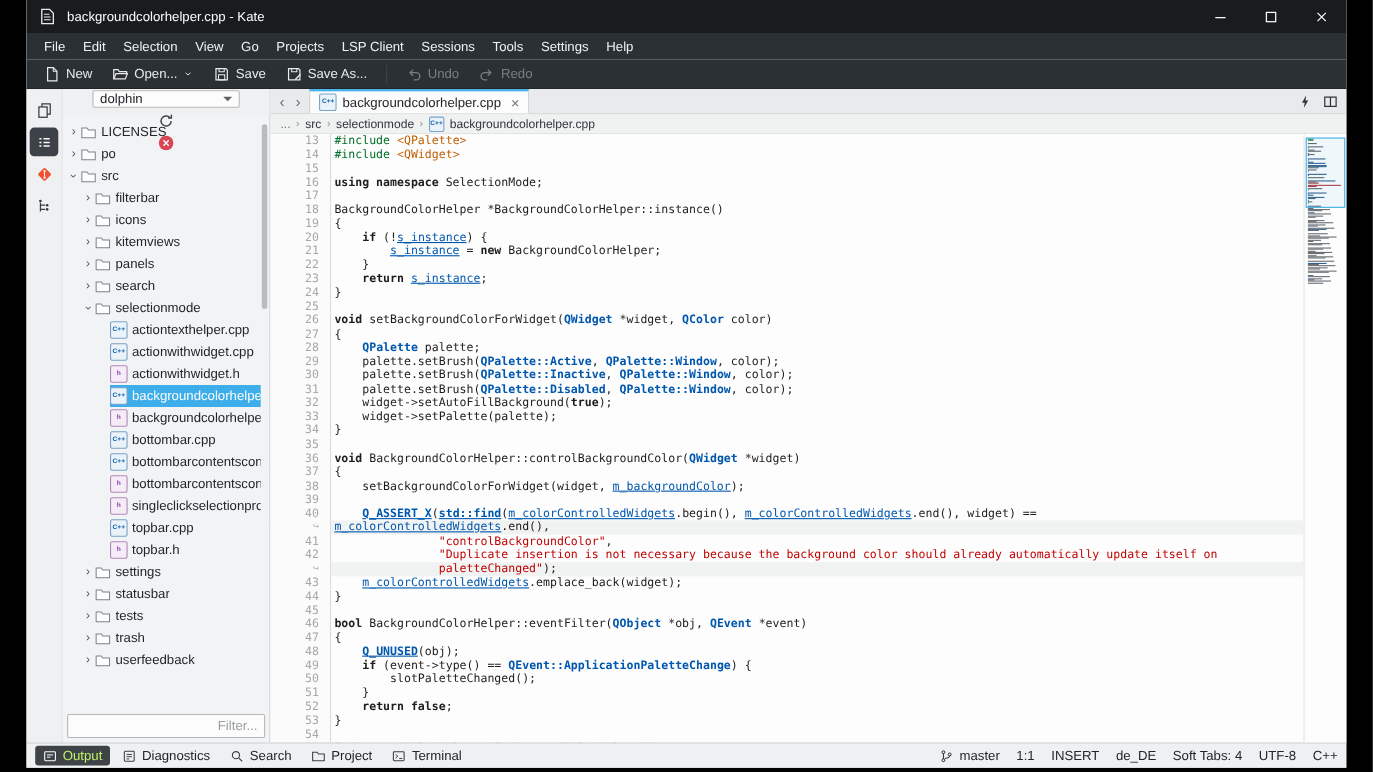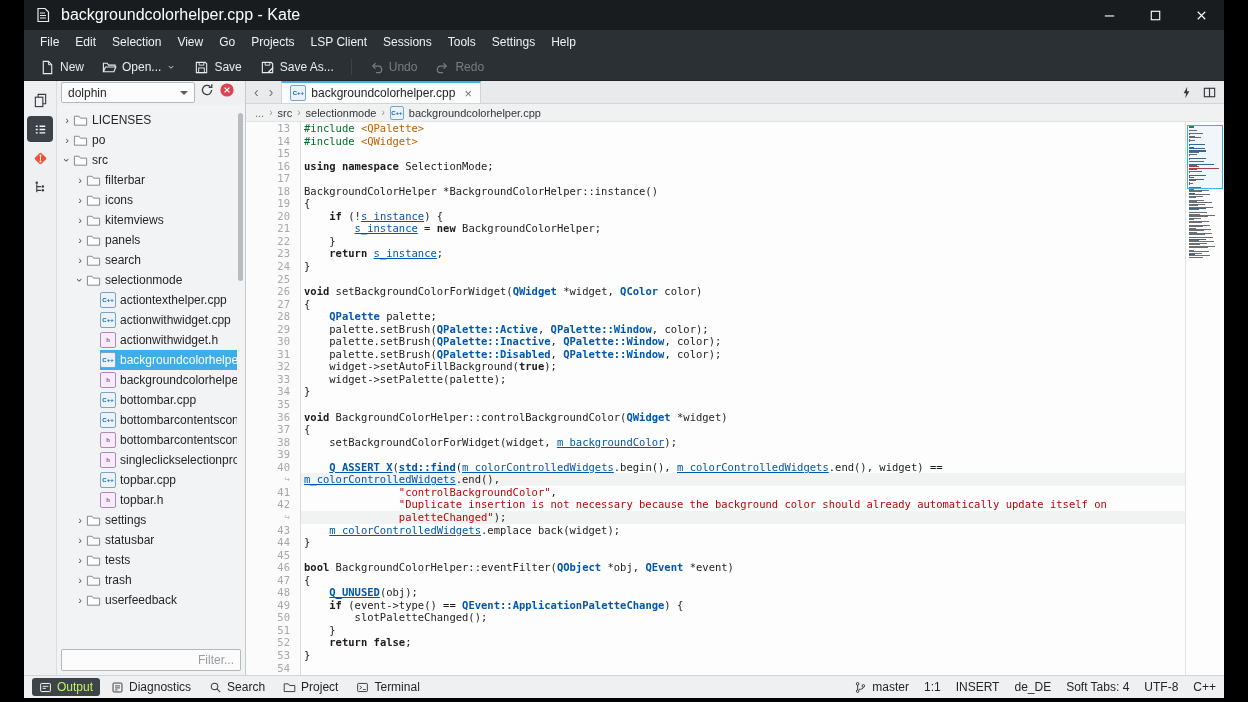--- a/index.html
+++ b/index.html
@@ -4,21 +4,21 @@
 <style>
   html,body{margin:0;padding:0;overflow:hidden;}
   body{width:1248px;height:702px;background:#000;position:relative;
        font-family:"Liberation Sans","DejaVu Sans",sans-serif;
        -webkit-font-smoothing:antialiased;}
   .window{position:absolute;left:24px;top:0;width:1200px;height:698px;background:#eff0f1;overflow:hidden;display:flex;flex-direction:column;}
 
   
   .titlebar{height:30px;background:#191c1e;display:flex;align-items:center;flex:none;color:#fcfcfc;}
   .app-icon{width:16px;height:16px;margin-left:11px;display:flex;}
-  .title-text{margin-left:10px;font-size:16px;}
+  .title-text{margin-left:10px;font-size:12px;}
   .win-controls{margin-left:auto;display:flex;height:100%;}
   .win-btn{width:46px;height:100%;display:flex;align-items:center;justify-content:center;color:#fcfcfc;}
 
   
   .menubar{height:24px;background:#2b3034;display:flex;align-items:center;padding-left:8px;flex:none;}
   .menu-item{color:#eff1f2;font-size:12px;padding:0 8px;line-height:24px;}
 
   
   .toolbar{height:26px;background:#2b3034;border-bottom:1px solid #202427;display:flex;align-items:center;padding-left:8px;gap:2px;flex:none;}
   .tool-btn{display:flex;align-items:center;gap:5px;color:#e9ebec;font-size:12px;padding:2px 8px;border-radius:3px;}
@@ -28,21 +28,21 @@
   
   .main{flex:1;display:flex;min-height:0;}
 
   
   .dock-strip{width:32px;background:#eff0f1;border-right:1px solid #dcddde;padding-top:6px;display:flex;flex-direction:column;align-items:center;gap:3px;flex:none;}
   .dock-btn{width:26px;height:26px;border-radius:4px;display:flex;align-items:center;justify-content:center;color:#363b40;}
   .dock-btn.active{background:#3c4247;color:#fcfcfc;}
 
   
   .project-panel{width:188px;border-right:1px solid #c6c8ca;display:flex;flex-direction:column;background:#f2f3f4;flex:none;}
-  .panel-header{height:23px;display:flex;align-items:flex-start;padding:1px 4px 0 4px;gap:4px;background:#eff0f1;}
+  .panel-header{height:23px;display:flex;align-items:center;padding:1px 4px 0 4px;gap:4px;background:#eff0f1;flex-direction:column;}
   .combo{width:120px;height:19px;background:#fcfcfc;border:1px solid #b6b9bb;border-radius:2px;display:flex;align-items:center;padding:0 6px;font-size:12px;color:#232629;}
   .combo .chev{margin-left:auto;width:0;height:0;border-left:4px solid transparent;border-right:4px solid transparent;border-top:4px solid #5b6064;}
   .hdr-icon{width:16px;height:16px;display:flex;color:#3a3f44;}
   .tree{flex:1;position:relative;padding-top:5px;overflow:hidden;font-size:12px;color:#232629;}
   .tree-row{height:20px;display:flex;align-items:center;}
   .sel-wrap{display:flex;align-items:center;gap:4px;flex:1;height:100%;margin-right:8px;min-width:0;}
   .tree-row.selected .sel-wrap{background:#3daee9;color:#fcfcfc;}
   .tree-label{white-space:nowrap;overflow:hidden;}
   .expander{width:12px;flex:none;color:#4d5257;font-size:11px;text-align:center;line-height:12px;}
   .expander.open{transform:rotate(90deg);}

